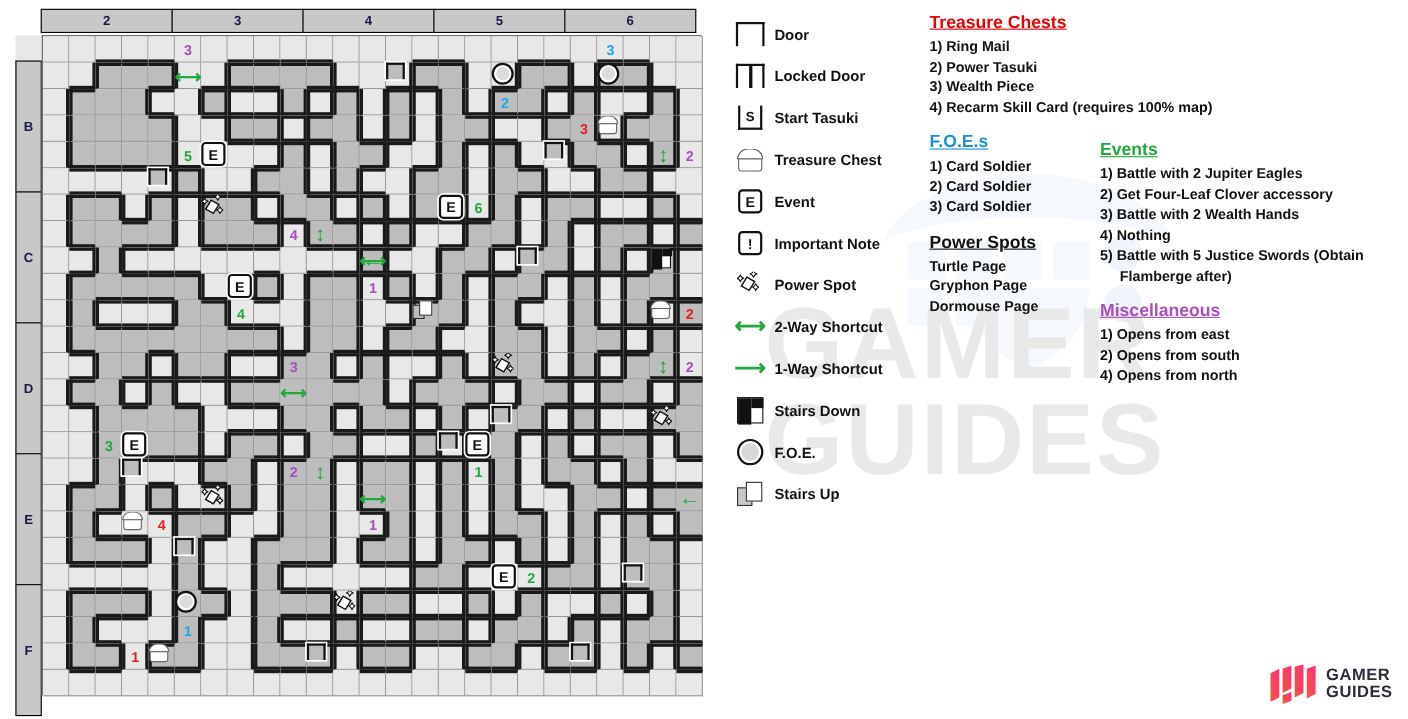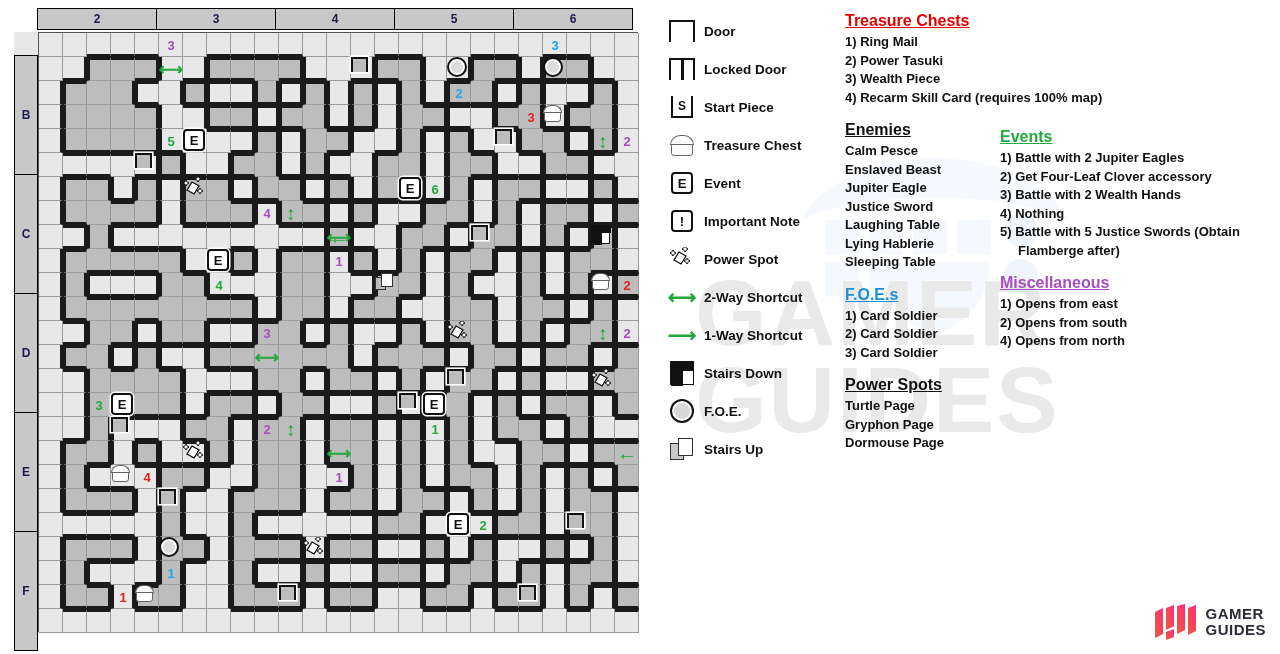--- a/index.html
+++ b/index.html
@@ -1036,21 +1036,21 @@
           </div>
         </div>
         <div class="leg-label">Locked Door</div>
       </div>
       <div class="leg-row">
         <div class="leg-icon">
           <div>
             <div style="width:22px;height:22px;border:2px solid #111;border-top:none;background:#fff;display:flex;align-items:center;justify-content:center;font-size:12px;font-weight:bold;color:#111;">S</div>
           </div>
         </div>
-        <div class="leg-label">Start Piece</div>
+        <div class="leg-label">Start Tasuki</div>
       </div>
       <div class="leg-row">
         <div class="leg-icon">
           <div>
             <div style="position:relative;width:24px;height:21px;">
               <div style="position:absolute;left:0;top:0;width:24px;height:10px;background:#fff;border:1.8px solid #666;border-radius:10px 10px 0 0;"></div>
               <div style="position:absolute;left:1px;top:9px;width:22px;height:12px;background:#fff;border:1.8px solid #666;border-radius:0 0 3px 3px;"></div>
             </div>
           </div>
         </div>
@@ -1133,30 +1133,20 @@
       </div>
     </div>
 
 <div class="txt-col" id="col-mid" style="left:845px; top:12px; width:160px;">
       <div class="sec-block">
         <div class="sec-title" style="color: rgb(230, 0, 0);">Treasure Chests</div>
         <div class="sec-item">1) Ring Mail</div>
         <div class="sec-item">2) Power Tasuki</div>
         <div class="sec-item">3) Wealth Piece</div>
         <div class="sec-item">4) Recarm Skill Card (requires 100% map)</div>
-      </div>
-      <div class="sec-block" style="margin-top: 10px;">
-        <div class="sec-title" style="color: rgb(17, 17, 17);">Enemies</div>
-        <div class="sec-item">Calm Pesce</div>
-        <div class="sec-item">Enslaved Beast</div>
-        <div class="sec-item">Jupiter Eagle</div>
-        <div class="sec-item">Justice Sword</div>
-        <div class="sec-item">Laughing Table</div>
-        <div class="sec-item">Lying Hablerie</div>
-        <div class="sec-item">Sleeping Table</div>
       </div>
       <div class="sec-block" style="margin-top: 12px;">
         <div class="sec-title" style="color: rgb(26, 143, 214);">F.O.E.s</div>
         <div class="sec-item">1) Card Soldier</div>
         <div class="sec-item">2) Card Soldier</div>
         <div class="sec-item">3) Card Soldier</div>
       </div>
       <div class="sec-block" style="margin-top: 14px;">
         <div class="sec-title" style="color: rgb(17, 17, 17);">Power Spots</div>
         <div class="sec-item">Turtle Page</div>

